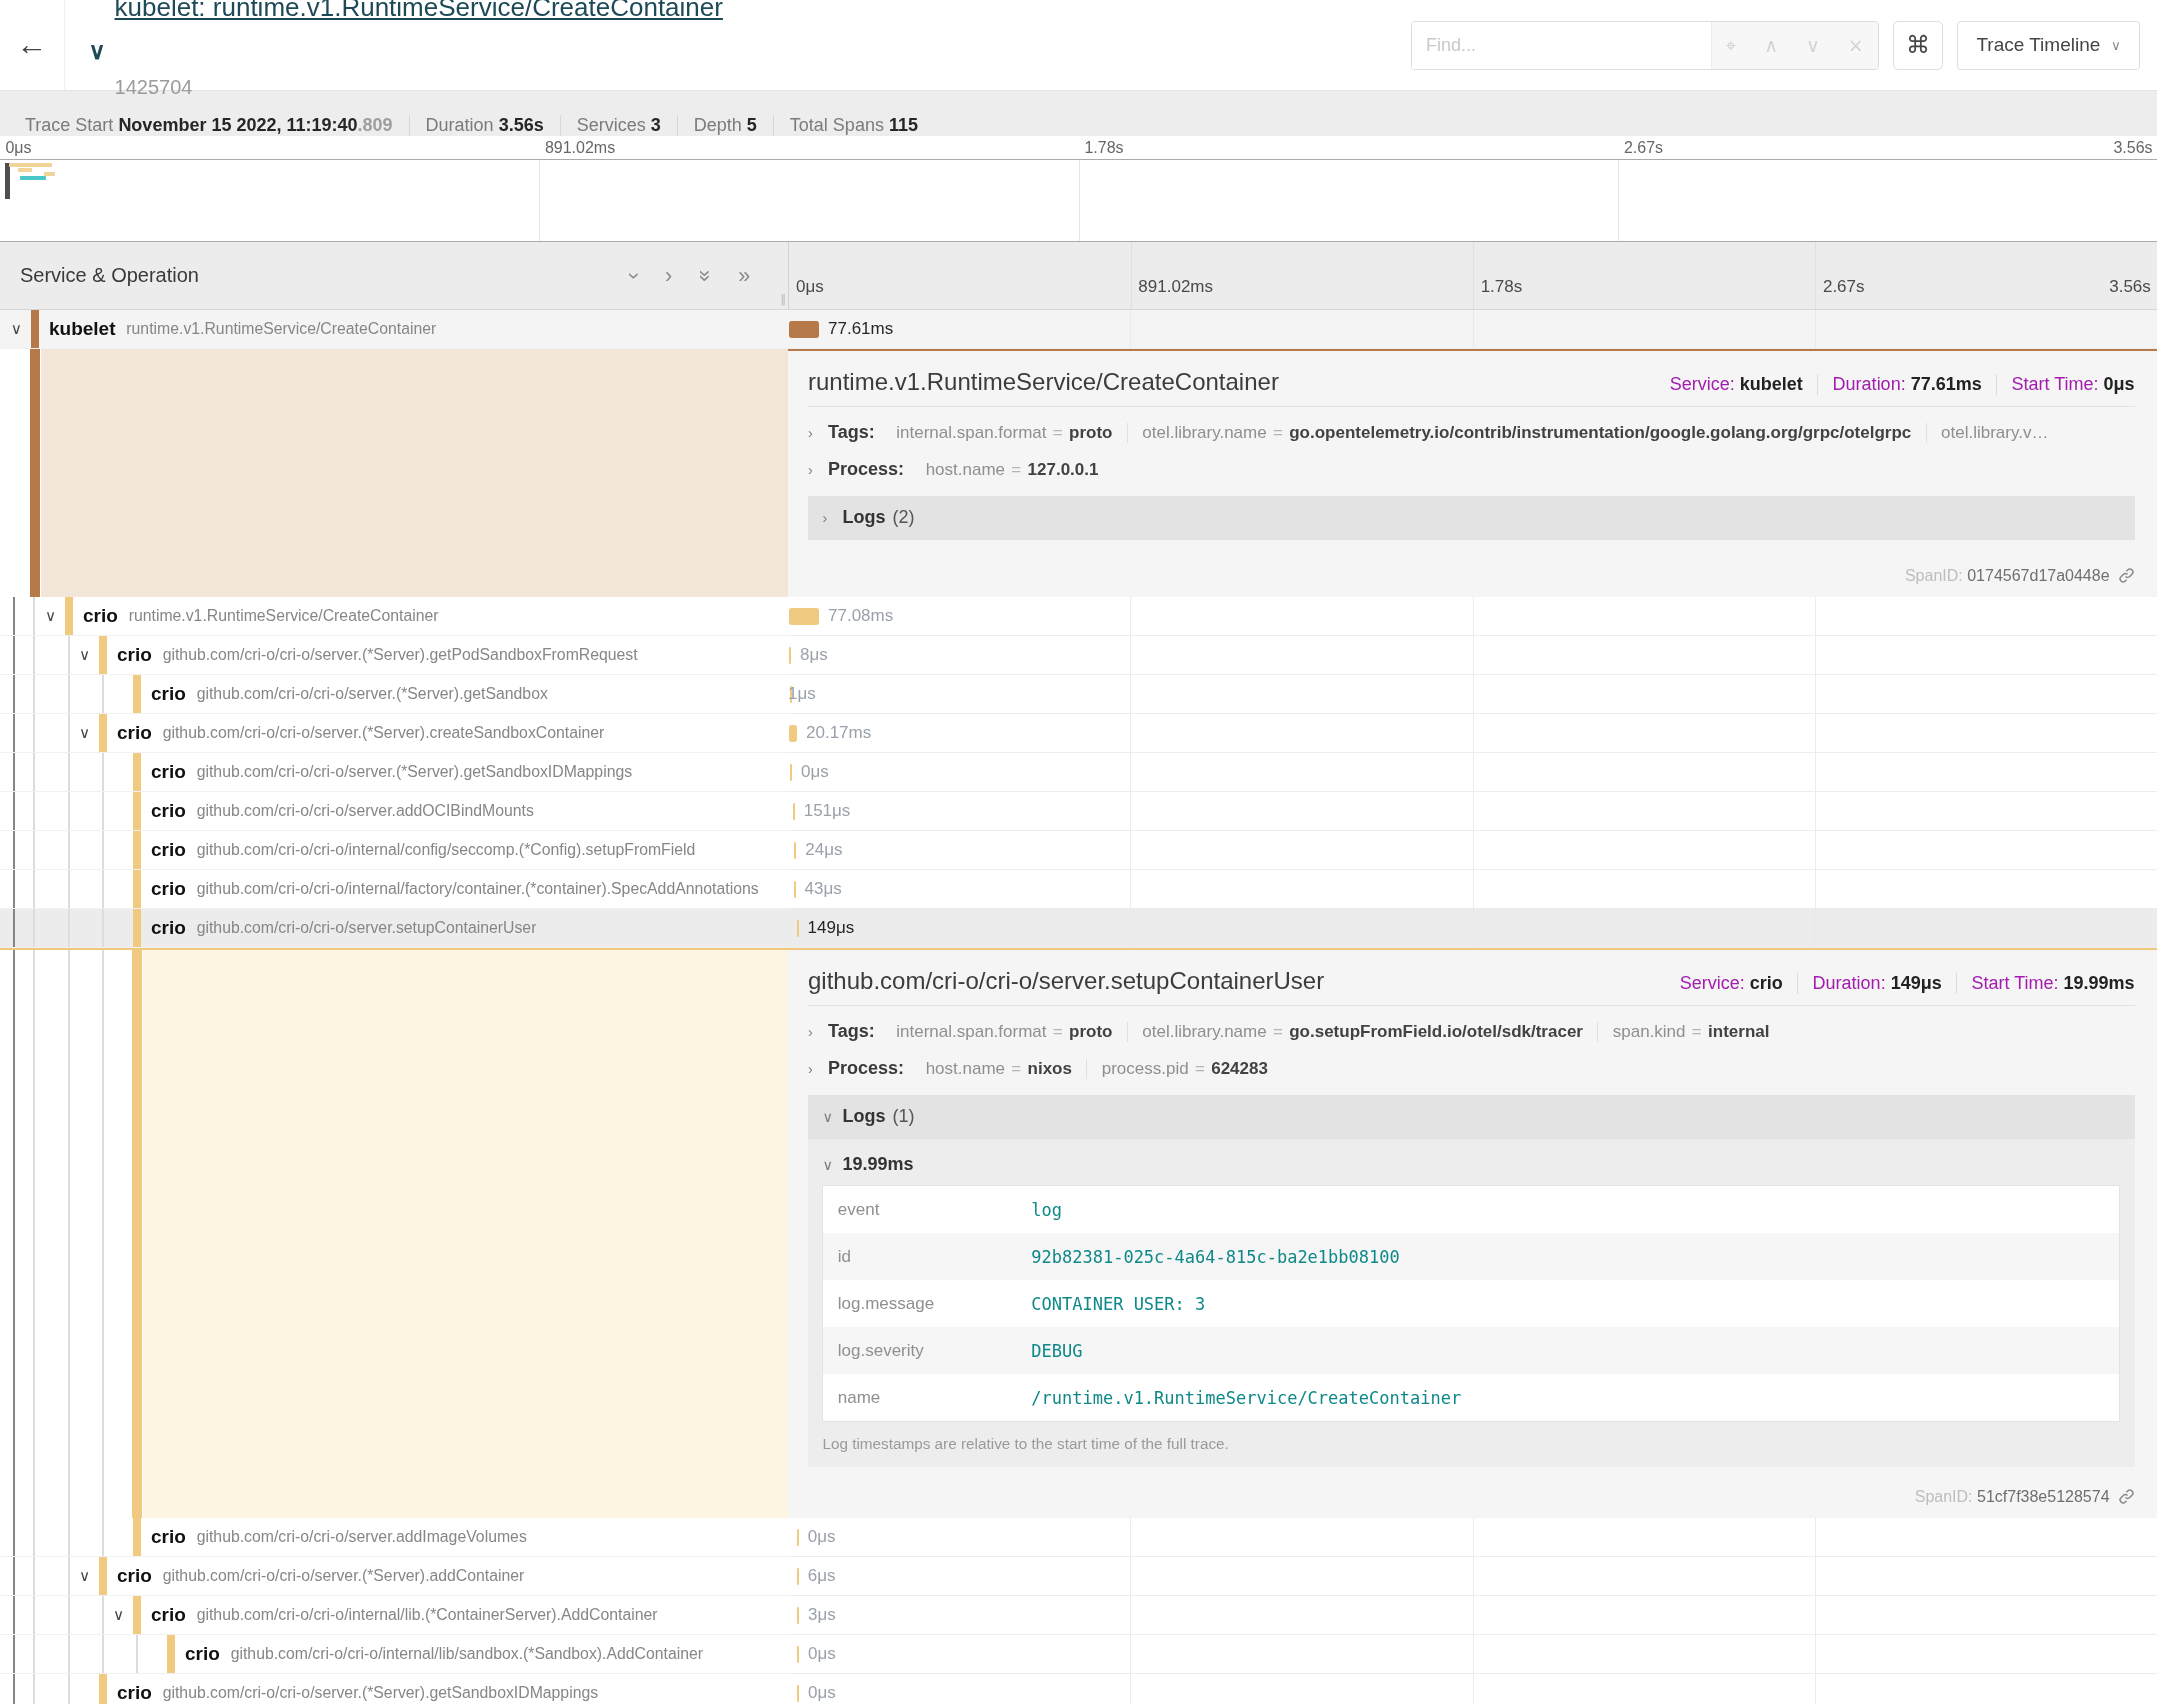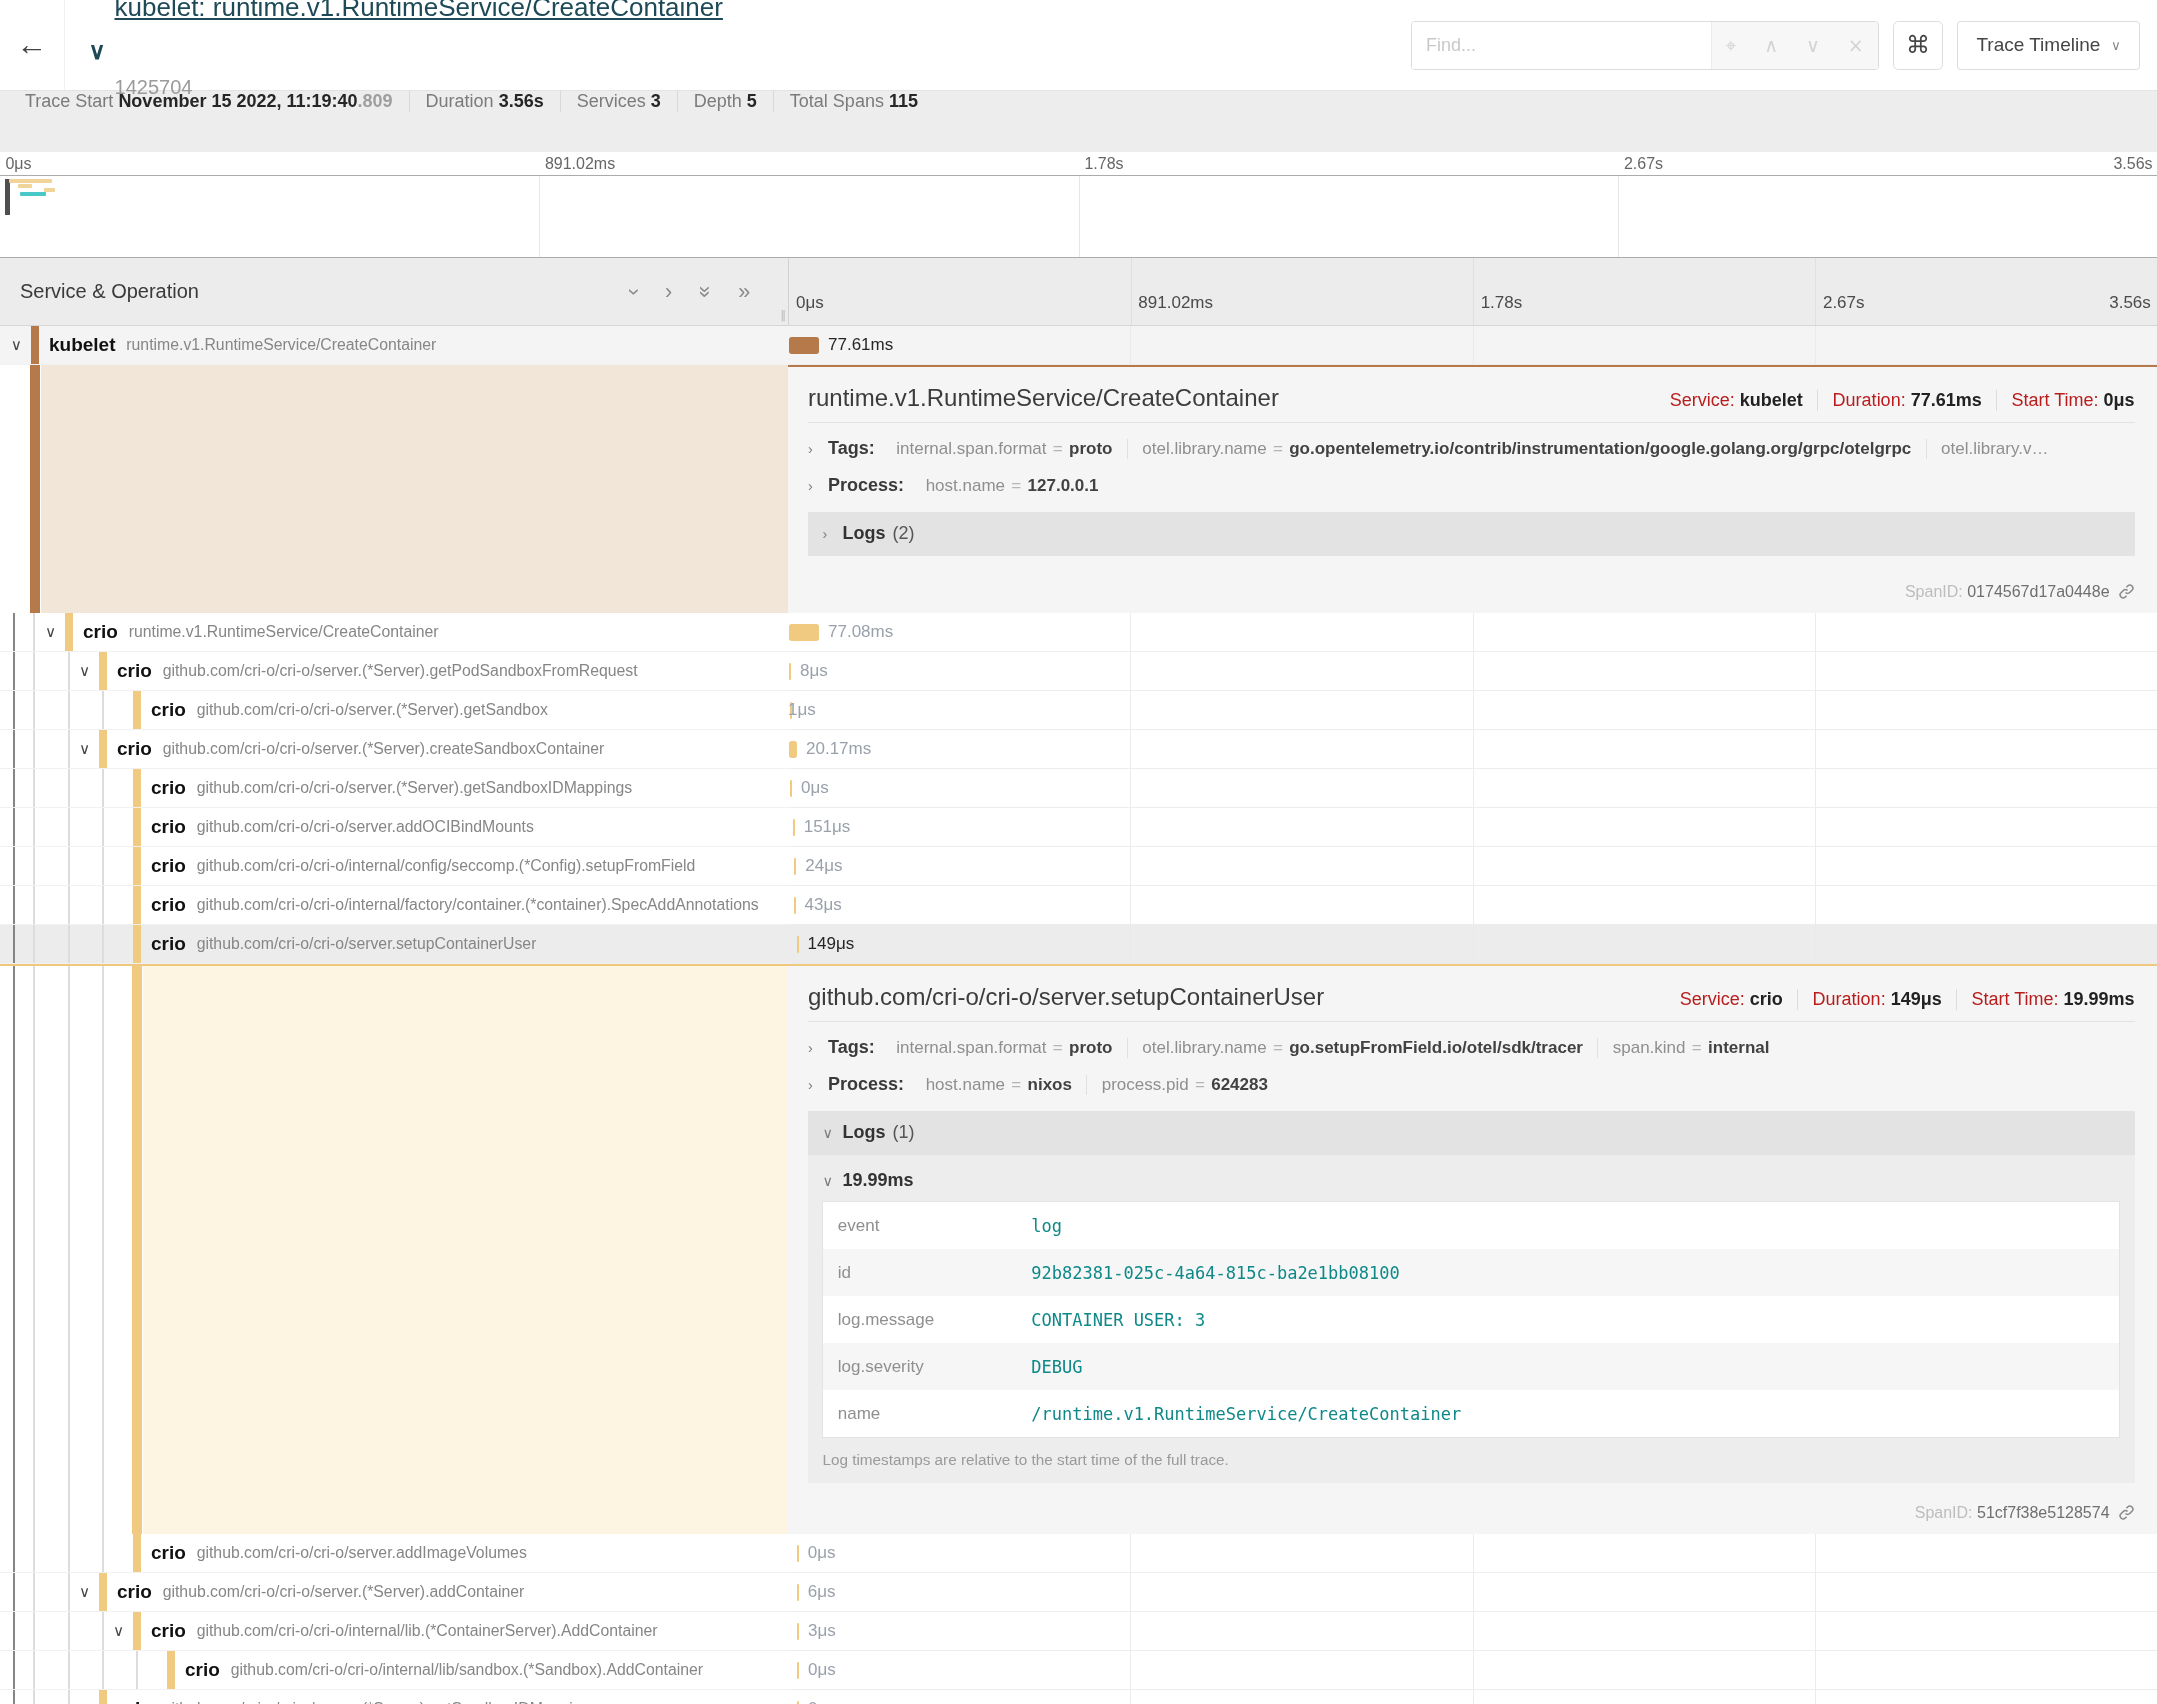--- a/index.html
+++ b/index.html
@@ -21,21 +21,21 @@
   .find-suffix { width:167px; background:#f7f7f7; border-left:0.9px solid #ececec; display:flex; align-items:center; justify-content:space-around; }
   .find-suffix span { color:#d3d3d3; font-size:19px; font-family:"DejaVu Sans",sans-serif; cursor:pointer; }
   .kbd-btn { width:50px; height:49px; border:0.9px solid #dcdcdc; border-radius:5.4px; background:#fff;
     display:flex; align-items:center; justify-content:center; font-size:24px; color:#454545;
     font-family:"DejaVu Sans",sans-serif; cursor:pointer; }
   .view-btn { height:49px; padding:0 18px; border:0.9px solid #dcdcdc; border-radius:3.6px; background:#fff;
     display:flex; align-items:center; gap:10.8px; font-size:19px; color:#454545; cursor:pointer; }
   .view-btn .vchev { font-size:13.5px; color:#8a8a8a; }
 
   
-  .summary { height:62px; background:#ededed; border-top:0.9px solid #e3e3e3; display:flex; align-items:flex-start;
+  .summary { height:46px; background:#ededed; border-top:0.9px solid #e3e3e3; display:flex; align-items:flex-end;
     padding:0 9px; font-size:18px; color:#7b7b7b; }
   .sum-item { padding:0 16px; white-space:nowrap; }
   .sum-item + .sum-item { border-left:0.9px solid #d8d8d8; }
   .sum-item b { color:#262626; }
   .sum-item b.ms { color:#9e9e9e; }
 
   
   .mm-ticks { height:23.4px; position:relative; font-size:16px; color:#666; }
   .mm-ticks span { position:absolute; top:2.7px; }
   .mm-canvas { height:83px; position:relative; border-top:0.9px solid #ababab; border-bottom:0.9px solid #ababab; background:#fff;
@@ -86,21 +86,21 @@
   .d-tint { position:absolute; top:0; bottom:0; right:0; }
   .d-cbar { position:absolute; top:0; bottom:0; width:10px; }
   .d-right { flex:1; background:#f5f5f5; padding:12.6px 23.4px 0 20px; display:flex; flex-direction:column; overflow:hidden; }
   .d-head { display:flex; align-items:baseline; gap:18px; }
   .d-head h2 { font-size:24px; font-weight:400; color:#3c3c3c; margin:3.6px 0 10.8px; flex:1;
     white-space:nowrap; overflow:hidden; text-overflow:ellipsis; }
   .d-meta { display:flex; white-space:nowrap; font-size:18px; }
   .d-meta .m { padding:0 14.4px; }
   .d-meta .m:last-child { padding-right:0; }
   .d-meta .m + .m { border-left:0.9px solid #dcdcdc; }
-  .d-meta .ml { color:#b91c1c; }
+  .d-meta .ml { color:#a21caf; }
   .d-meta b { color:#222; }
   .d-div { border-bottom:0.9px solid #e2e2e2; margin-bottom:14.4px; }
   .d-row { display:flex; align-items:baseline; font-size:17px; color:#8f8f8f; margin-bottom:16px; white-space:nowrap; overflow:hidden; cursor:pointer; }
   .tw2 { color:#7c7c7c; font-size:14.4px; width:20px; flex:none; }
   .d-label { font-size:18px; font-weight:bold; color:#3a3a3a; margin-right:7.2px; }
   .kv { padding:0 14.4px; }
   .kv + .kv { border-left:0.9px solid #e0e0e0; }
   .kv .k { color:#8f8f8f; }
   .kv .eq { color:#b5b5b5; margin:0 6.3px; }
   .kv .v { color:#424242; font-weight:bold; }

